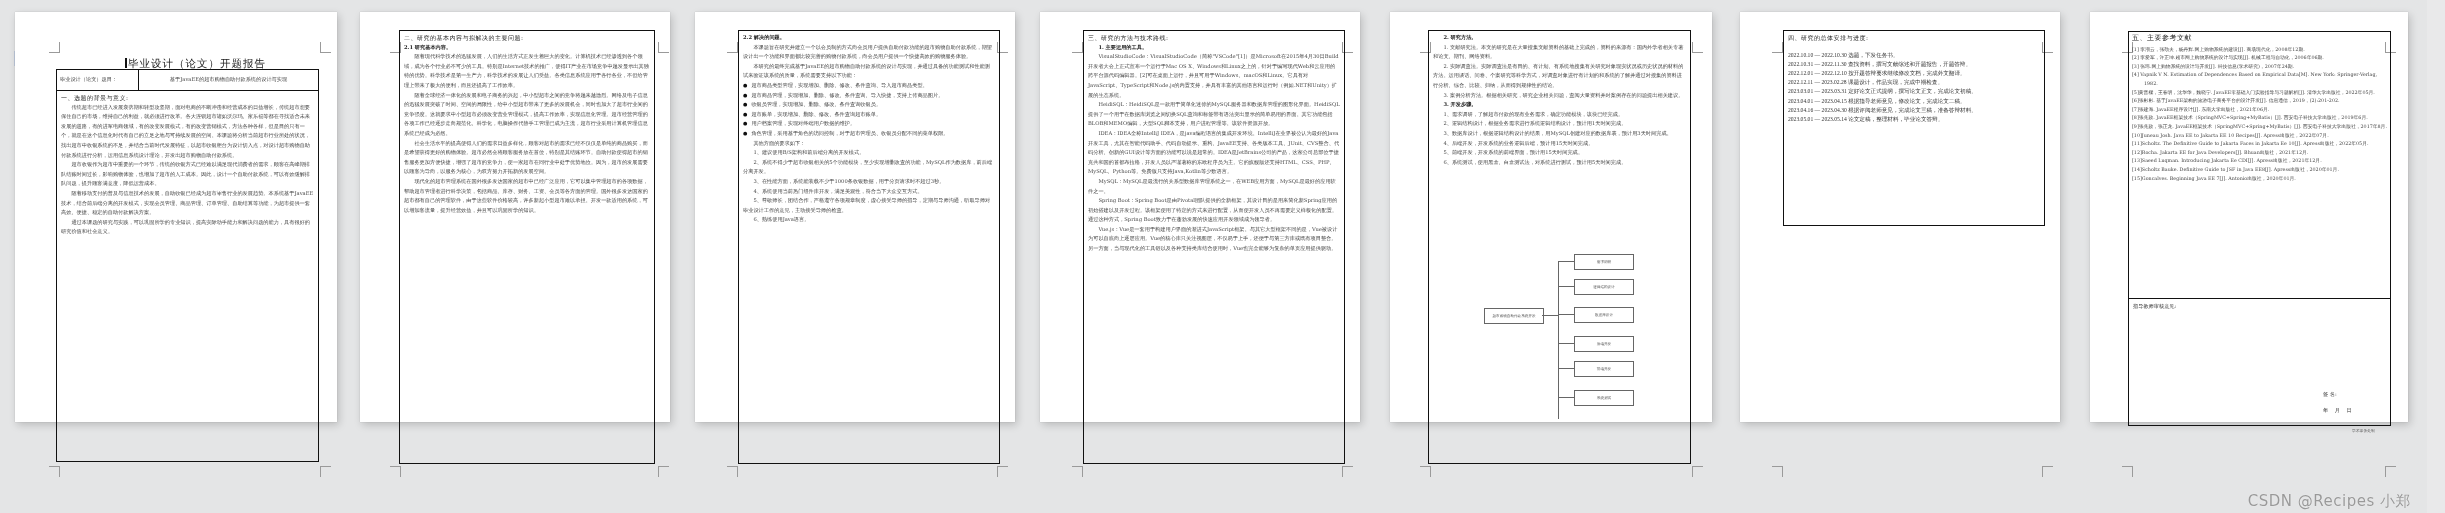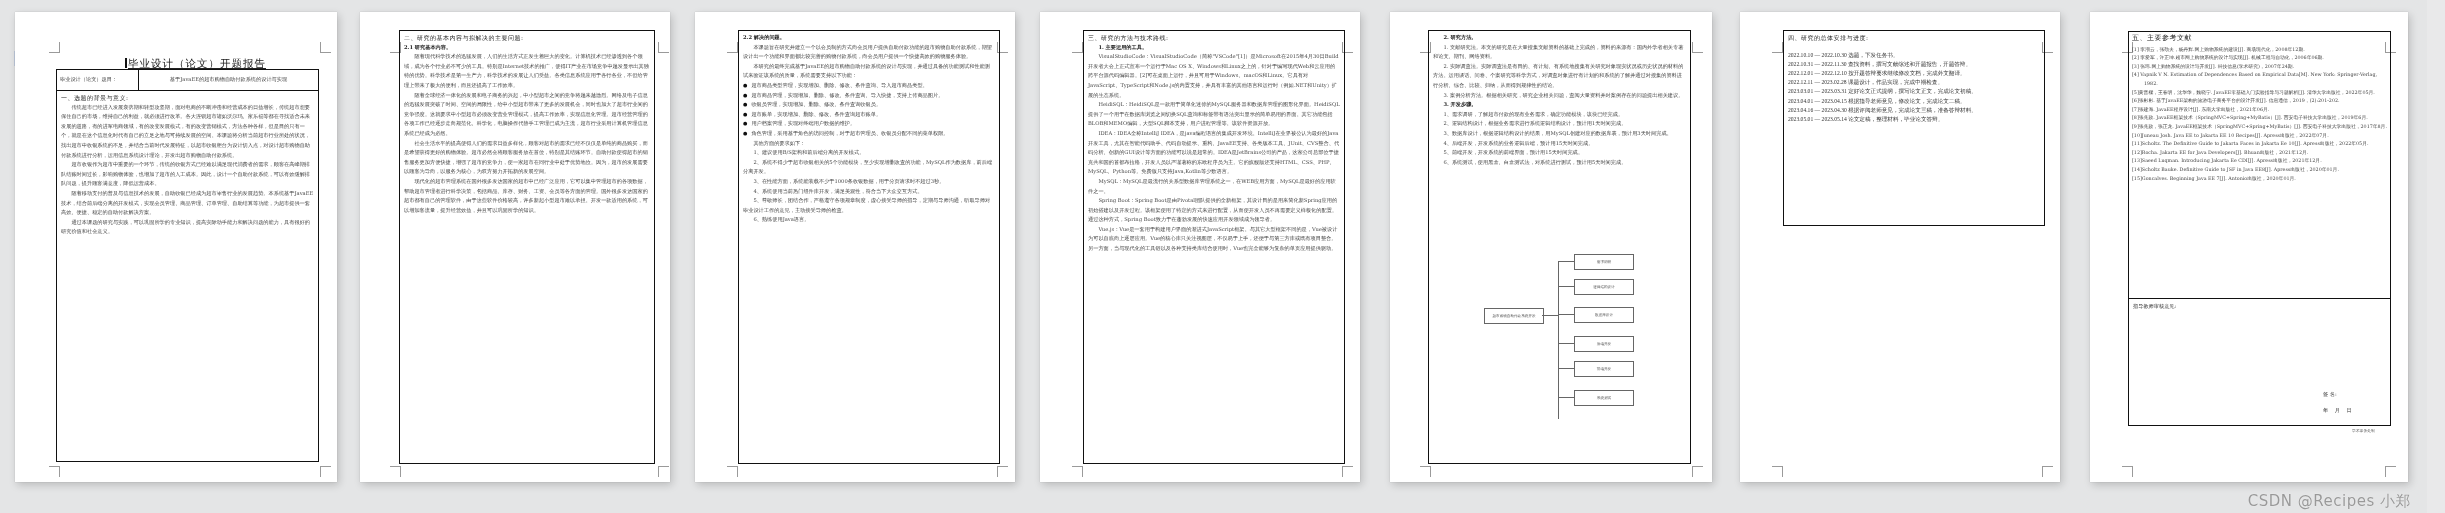--- a/index.html
+++ b/index.html
@@ -3,21 +3,21 @@
 <meta charset="utf-8">
 <style>
   html, body { margin:0; padding:0; }
   body {
     width:2445px; height:513px; overflow:hidden;
     background:#e4e5e6;
     font-family:"DejaVu Serif", serif;
     position:relative;
   }
   .page {
-    position:absolute; top:12px; height:470px;
+    position:absolute; top:12px; height:410px;
     background:#fff;
     box-shadow: 2px 3px 8px rgba(0,0,0,0.18), 0 0 1px rgba(0,0,0,0.2);
   }
   .crop { position:absolute; width:10px; height:10px; border-color:#9a9a9a; border-style:solid; border-width:0; }
   .crop.tl { border-right-width:1px; border-bottom-width:1px; }
   .crop.tr { border-left-width:1px; border-bottom-width:1px; }
   .crop.bl { border-right-width:1px; border-top-width:1px; }
   .crop.br { border-left-width:1px; border-top-width:1px; }
   .frame {
     position:absolute; border:1.5px solid #111; box-sizing:border-box;
@@ -60,21 +60,21 @@
     <path d="M3 6h6M3 8.5h8M3 11h8M3 13.5h6" stroke="#fff" stroke-width="1.1"></path>
   </svg>
 </div>
 <div class="side-chevron">▼</div>
 
 <div class="page" style="left:15px; width:322px;">
   <span class="crop tl" style="left:34px; top:30px;"></span>
   <span class="crop tr" style="left:305px; top:30px;"></span>
   <span class="crop bl" style="left:34px; top:454px;"></span>
   <span class="crop br" style="left:305px; top:454px;"></span>
-  <div class="doc-title" style="left:110px; top:45px;text-decoration:underline;">
+  <div class="doc-title" style="left:110px; top:45px;">
     <span class="cursor"></span><span>毕业设计（论文）开题报告</span>
   </div>
   <div class="frame" style="left:41px; top:57px; width:263px; height:393px; padding:0;">
     <div class="tbl-row">
       <div class="lab">毕业设计（论文）题目：</div>
       <div class="val">基于JavaEE的超市购物自助付款系统的设计与实现</div>
     </div>
     <div style="padding:2px 4px;">
       <p class="head">一、选题的背景与意义:</p>
       <p class="ind">传统超市已经进入发展衰落期和转型攻坚期，面对电商的不断冲击和经营成本的日益增长，传统超市想要保住自己的市场，维持自己的利益，就必须进行改革。各大连锁超市诸如沃尔玛、家乐福等都在寻找适合未来发展的道路，有的进军电商领域，有的改变发展模式，有的改变营销模式，方法各种各样，但是目的只有一个，就是在这个信息化时代有自己的立足之地与可持续发展的空间。本课题将分析当前超市行业所处的状况，找出超市中收银系统的不足，并结合当前时代发展特征，以超市收银柜台为设计切入点，对设计超市购物自助付款系统进行分析，运用信息系统设计理论，开发出超市购物自助付款系统。</p>

